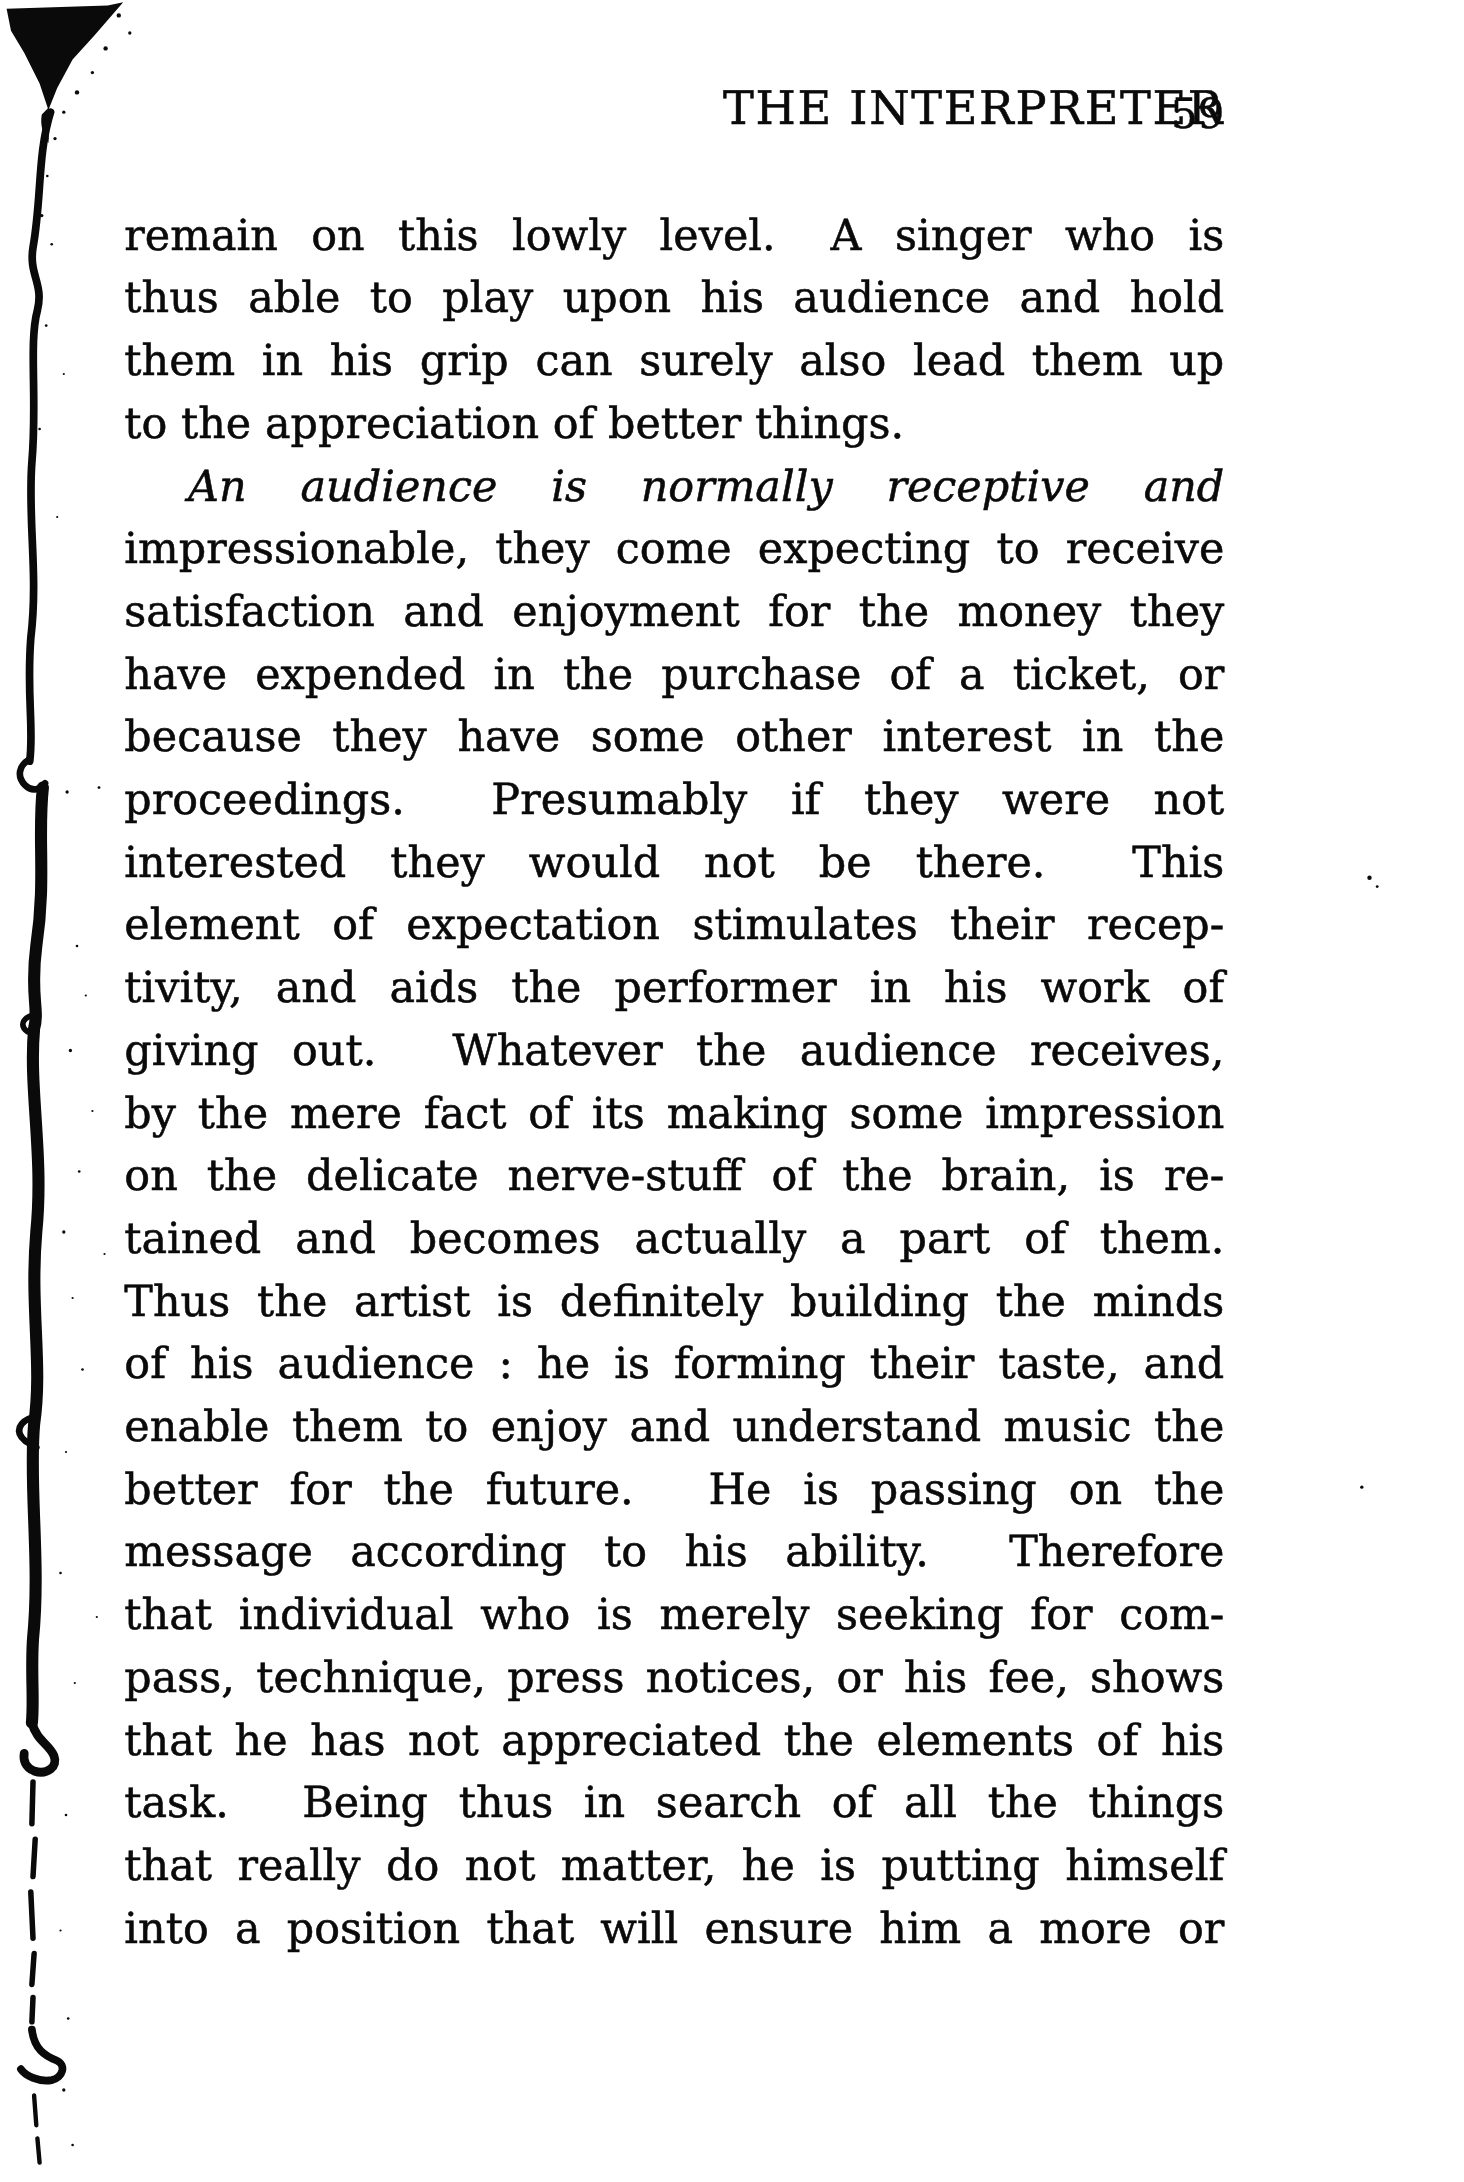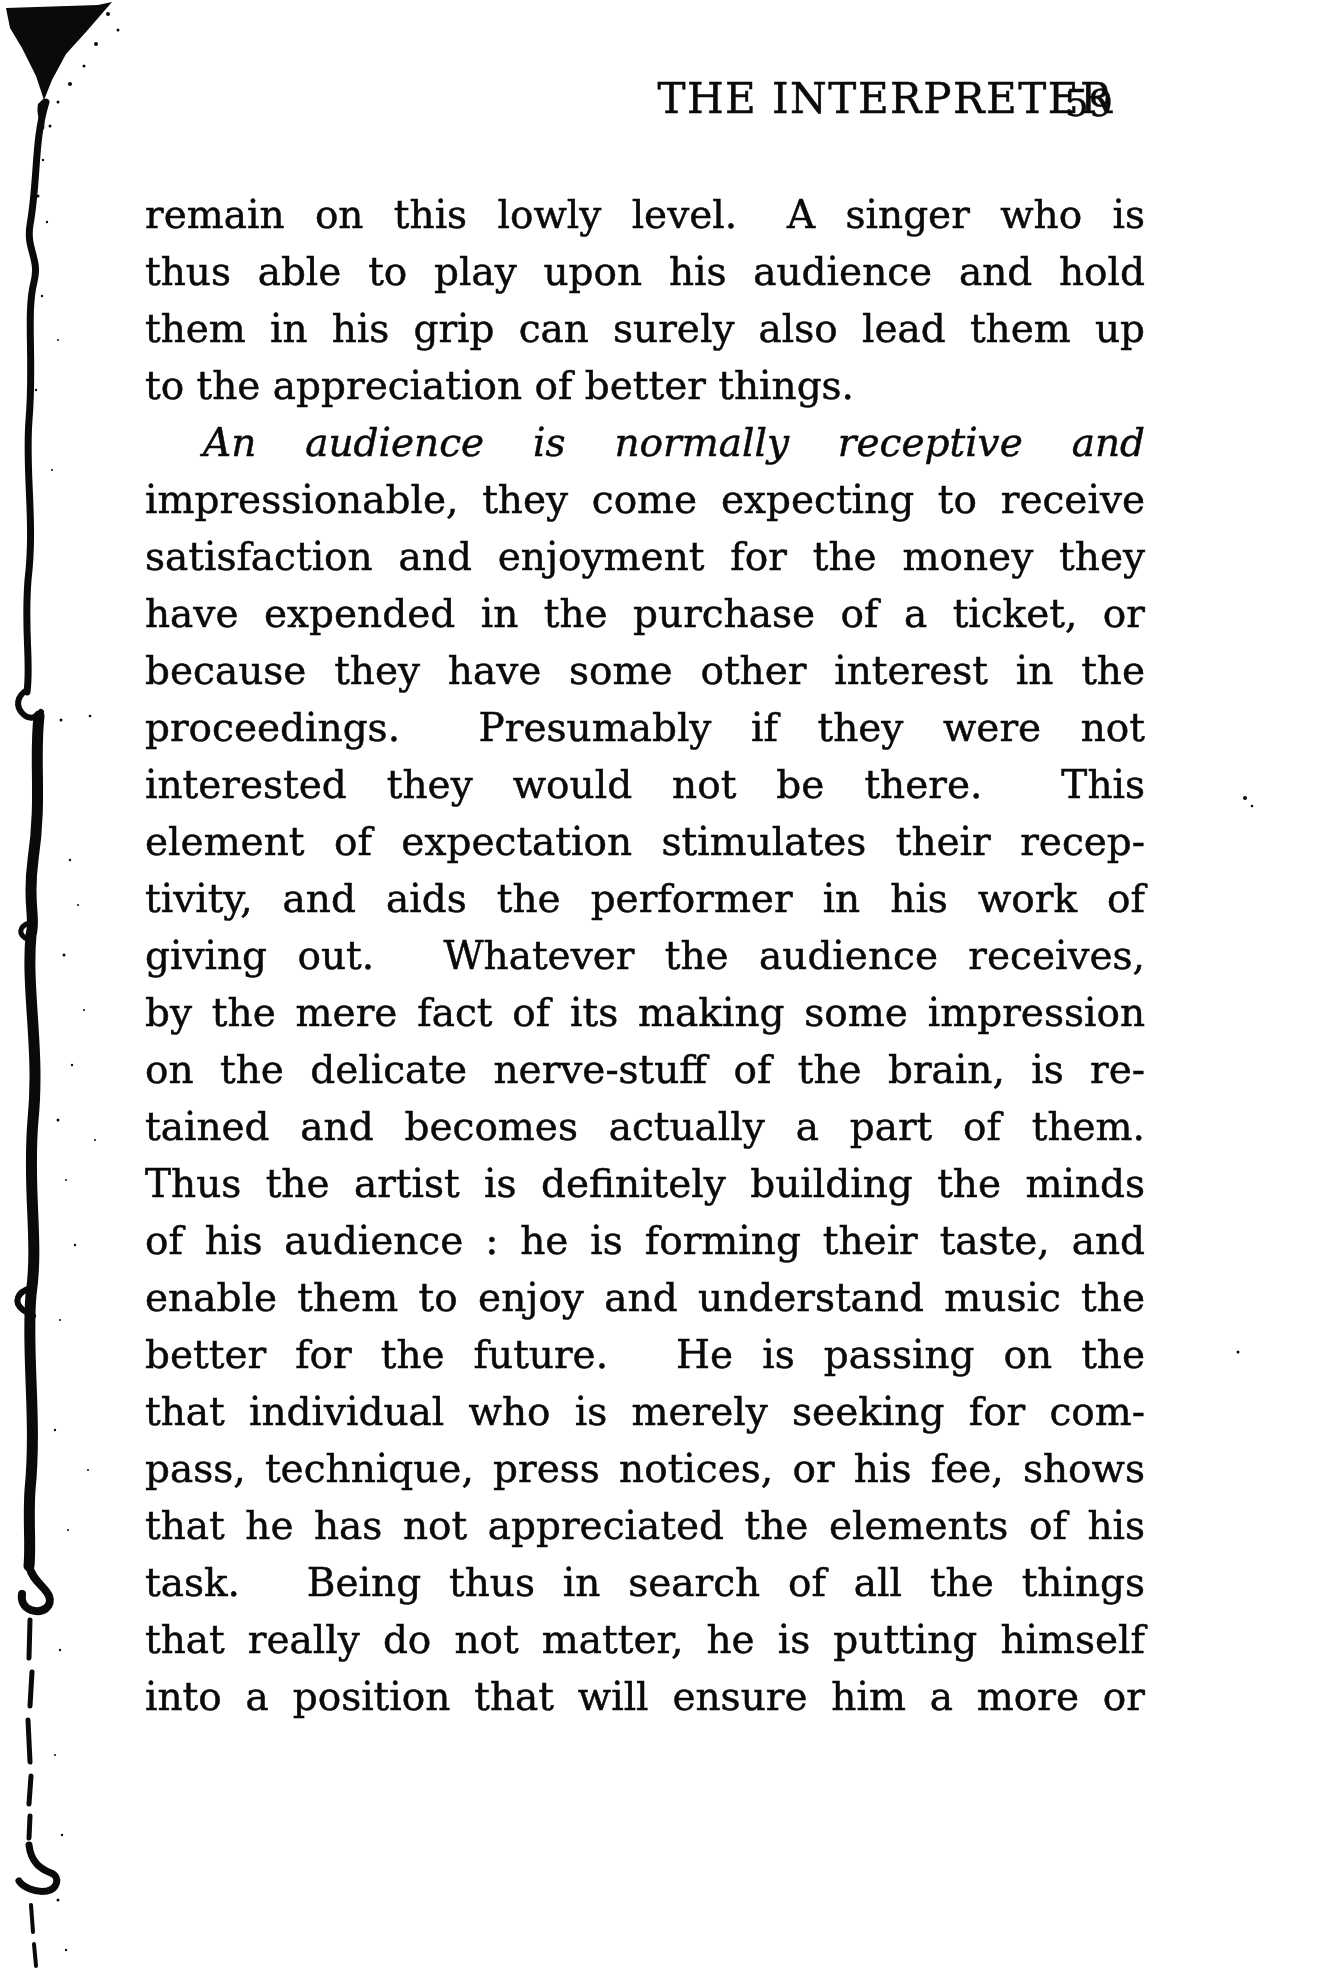--- a/index.html
+++ b/index.html
@@ -25,21 +25,21 @@
     -webkit-text-stroke:0.5px #0a0a0a;
     white-space:nowrap;
   }
   .page-number{
     position:absolute;right:0;top:7px;
     font-size:38px;
     -webkit-text-stroke:0.4px #0a0a0a;
   }
   .body-text{
     position:absolute;left:113px;top:186px;width:1000px;z-index:2;
-    font-size:39px;line-height:57px;margin-left:32px;
+    font-size:39px;line-height:57px;
     -webkit-text-stroke:0.5px #0a0a0a;
   }
   .line{
     text-align:justify;
     text-align-last:justify;
     height:57px;
     overflow:visible;
   }
   .line.no-just{text-align-last:left;}
   .line.indent{text-indent:58px;font-style:italic;}
@@ -130,19 +130,20 @@
     <div class="line">element of expectation stimulates their recep-</div>
     <div class="line">tivity, and aids the performer in his work of</div>
     <div class="line">giving out.   Whatever the audience receives,</div>
     <div class="line">by the mere fact of its making some impression</div>
     <div class="line">on the delicate nerve-stuff of the brain, is re-</div>
     <div class="line">tained and becomes actually a part of them.</div>
     <div class="line">Thus the artist is definitely building the minds</div>
     <div class="line">of his audience : he is forming their taste, and</div>
     <div class="line">enable them to enjoy and understand music the</div>
     <div class="line">better for the future.   He is passing on the</div>
+    <div class="line">message according to his ability.   Therefore</div>
     <div class="line">that individual who is merely seeking for com-</div>
     <div class="line">pass, technique, press notices, or his fee, shows</div>
     <div class="line">that he has not appreciated the elements of his</div>
     <div class="line">task.   Being thus in search of all the things</div>
     <div class="line">that really do not matter, he is putting himself</div>
     <div class="line">into a position that will ensure him a more or</div>
   </div>
 
 </body></html>

